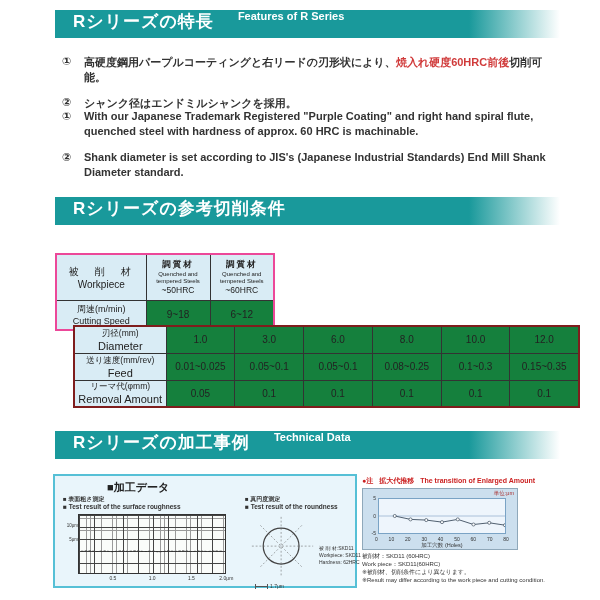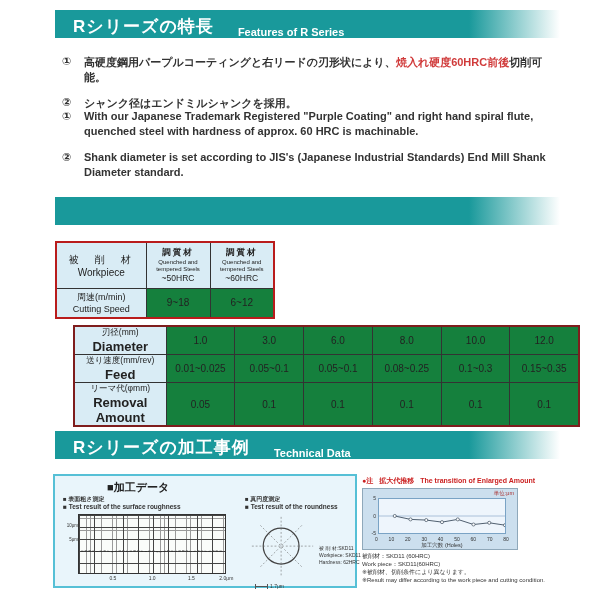--- a/index.html
+++ b/index.html
@@ -9,21 +9,21 @@
     background: #ffffff;
     font-family: "Liberation Sans", "DejaVu Sans", sans-serif;
     color: #222;
     overflow: hidden;
   }
 
   
   .section-bar {
     position: absolute; left: 55px; width: 505px; height: 28px;
     background: linear-gradient(90deg, #19999b 0%, #19999b 82%, #ffffff 100%);
-    color: #fff; display: flex; align-items: flex-end;
+    color: #fff; display: flex; align-items: flex-start;
   }
   .bar-jp { font-size: 17px; font-weight: bold; margin-left: 18px; letter-spacing: 1px; white-space: nowrap; }
   .bar-en { font-size: 11px; font-weight: bold; margin-left: 24px; white-space: nowrap; }
   #bar-features   { top: 10px; }
   #bar-conditions { top: 197px; }
   #bar-technical  { top: 431px; }
 
   
   .bullets { position: absolute; left: 62px; width: 500px; }
   #bullets-jp { top: 55px; font-size: 11px; font-weight: bold; color: #333; }
@@ -32,37 +32,37 @@
   .bullet-num { flex: none; width: 22px; }
   .bullet-text { flex: 1; }
   .red-text { color: #d03a3a; }
 
   
   table { border-collapse: collapse; }
   th, td { border: 1px solid #333; font-weight: normal; text-align: center; vertical-align: middle; }
   .hdr-cell { background: #d9ecf5; }
   .val-cell { background: #15803d; font-size: 10px; }
 
-  #workpiece-table { position: absolute; left: 55px; top: 241px; border: 2px solid #b91c1c; }
+  #workpiece-table { position: absolute; left: 55px; top: 253px; border: 2px solid #ec4899; }
   #workpiece-table .corner { width: 90px; height: 46px; }
   #workpiece-table .qcol { width: 64px; margin-left: 36px; }
   .cell-jp-lg { display: block; font-size: 10px; letter-spacing: 3px; }
   .cell-en { display: block; font-size: 10px; }
   .qt-jp { display: block; font-size: 8.5px; font-weight: bold; letter-spacing: 2px; }
   .qt-en { display: block; font-size: 6px; line-height: 7px; }
   .qt-range { display: block; font-size: 8.5px; }
   .row-label { height: 30px; }
   .row-label .cell-jp { display: block; font-size: 9px; }
   .row-label .cell-en { font-size: 9px; }
 
   #feed-table { position: absolute; left: 73px; top: 325px; border: 2px solid #7f1d1d; }
   #feed-table th.flabel { width: 92px; height: 27px; }
   #feed-table td { width: 68.8px; height: 27px; }
   #feed-table .cell-jp { display: block; font-size: 8.5px; }
-  #feed-table .cell-en { font-size: 13px; font-weight: bold; }
+  #feed-table .cell-en { font-size: 11px; }
 
   
   #process-box {
     position: absolute; left: 53px; top: 474px; width: 304px; height: 114px;
     border: 2px solid #56c0d6; background: #e9f5fb;
   }
   .box-title { position: absolute; left: 12px; top: 4px; font-size: 11px; font-weight: bold; color: #222; margin-left: 40px; }
   .sub-title-jp { font-size: 6px; font-weight: bold; color: #333; line-height: 8px; }
   .sub-title-en { font-size: 6.5px; font-weight: bold; color: #333; line-height: 8px; }
 
@@ -151,20 +151,21 @@
     <span class="bullet-num">①</span>
     <span class="bullet-text">With our Japanese Trademark Registered "Purple Coating" and right hand spiral flute, quenched steel with hardness of approx. 60 HRC is machinable.</span>
   </div>
   <div class="bullet">
     <span class="bullet-num">②</span>
     <span class="bullet-text">Shank diameter is set according to JIS's (Japanese Industrial Standards) End Mill Shank Diameter standard.</span>
   </div>
 </div>
 
 <div class="section-bar" id="bar-conditions">
+  <span class="bar-jp">Rシリーズの参考切削条件</span>
 </div>
 
 <table id="workpiece-table">
   <tbody>
       <tr>
     <th class="corner hdr-cell">
       <span class="cell-jp-lg">被　削　材</span>
       <span class="cell-en">Workpiece</span>
     </th>
     <th class="qcol hdr-cell">

